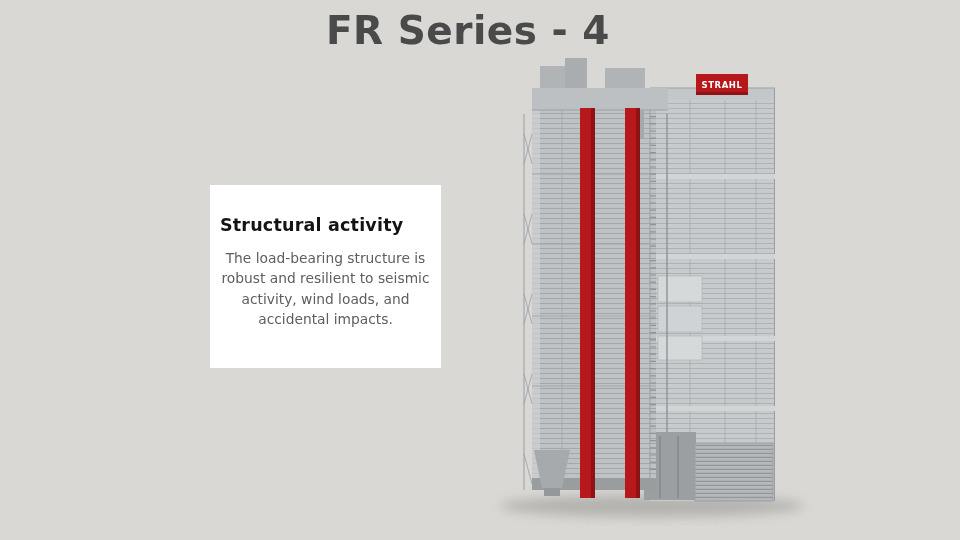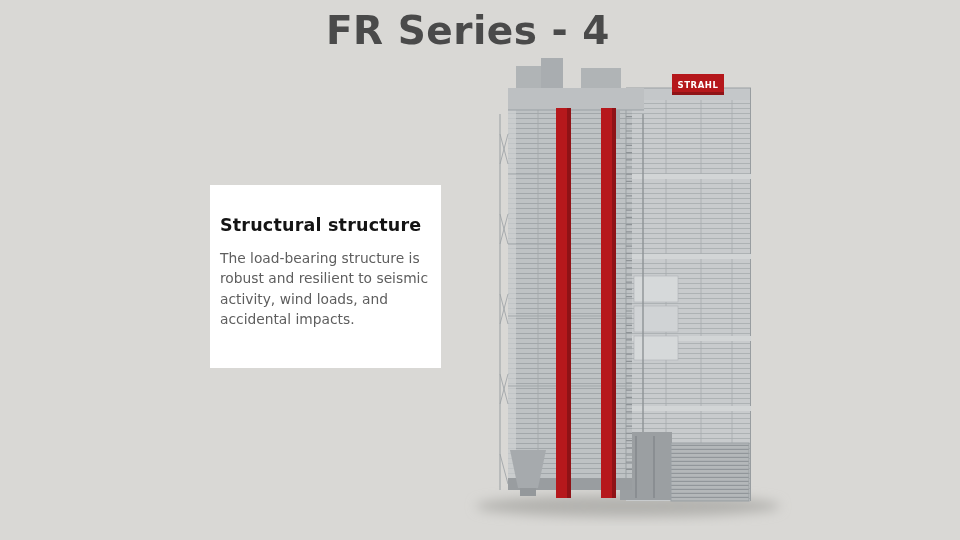--- a/index.html
+++ b/index.html
@@ -25,38 +25,38 @@
     box-sizing:border-box;
     padding:30px 10px 0 10px;
   }
   .info-card h2{
     margin:0 0 13px 0;
     font-size:17.5px;font-weight:700;color:#141414;
     letter-spacing:0.2px;
   }
   .info-card p{
     margin:0;
-    font-size:13.8px;line-height:1.48;color:#5e5e5e;
+    font-size:13.8px;line-height:1.48;color:#5e5e5e;text-align:center;
   }
 
   .machine{
-    position:absolute;left:486px;top:54px;
+    position:absolute;left:510px;top:54px;
     width:290px;height:472px;
   }
   .machine svg{overflow:visible;display:block;}
 </style>
 </head>
 <body>
 
 <div class="slide">
 
   <h1 class="slide-title">FR Series - 4</h1>
 
   <div class="info-card">
-    <h2>Structural structure</h2>
+    <h2>Structural activity</h2>
     <p>The load-bearing structure is robust and resilient to seismic activity, wind loads, and accidental impacts.</p>
   </div>
 
   <div class="machine">
     <svg width="290" height="472" viewBox="0 0 290 472" xmlns="http://www.w3.org/2000/svg">
       <defs>
         <pattern id="louvA" width="8" height="5" patternUnits="userSpaceOnUse">
           <rect width="8" height="5" fill="#bec2c4"></rect>
           <line x1="0" y1="4.5" x2="8" y2="4.5" stroke="#a2a7aa" stroke-width="1"></line>
         </pattern>

